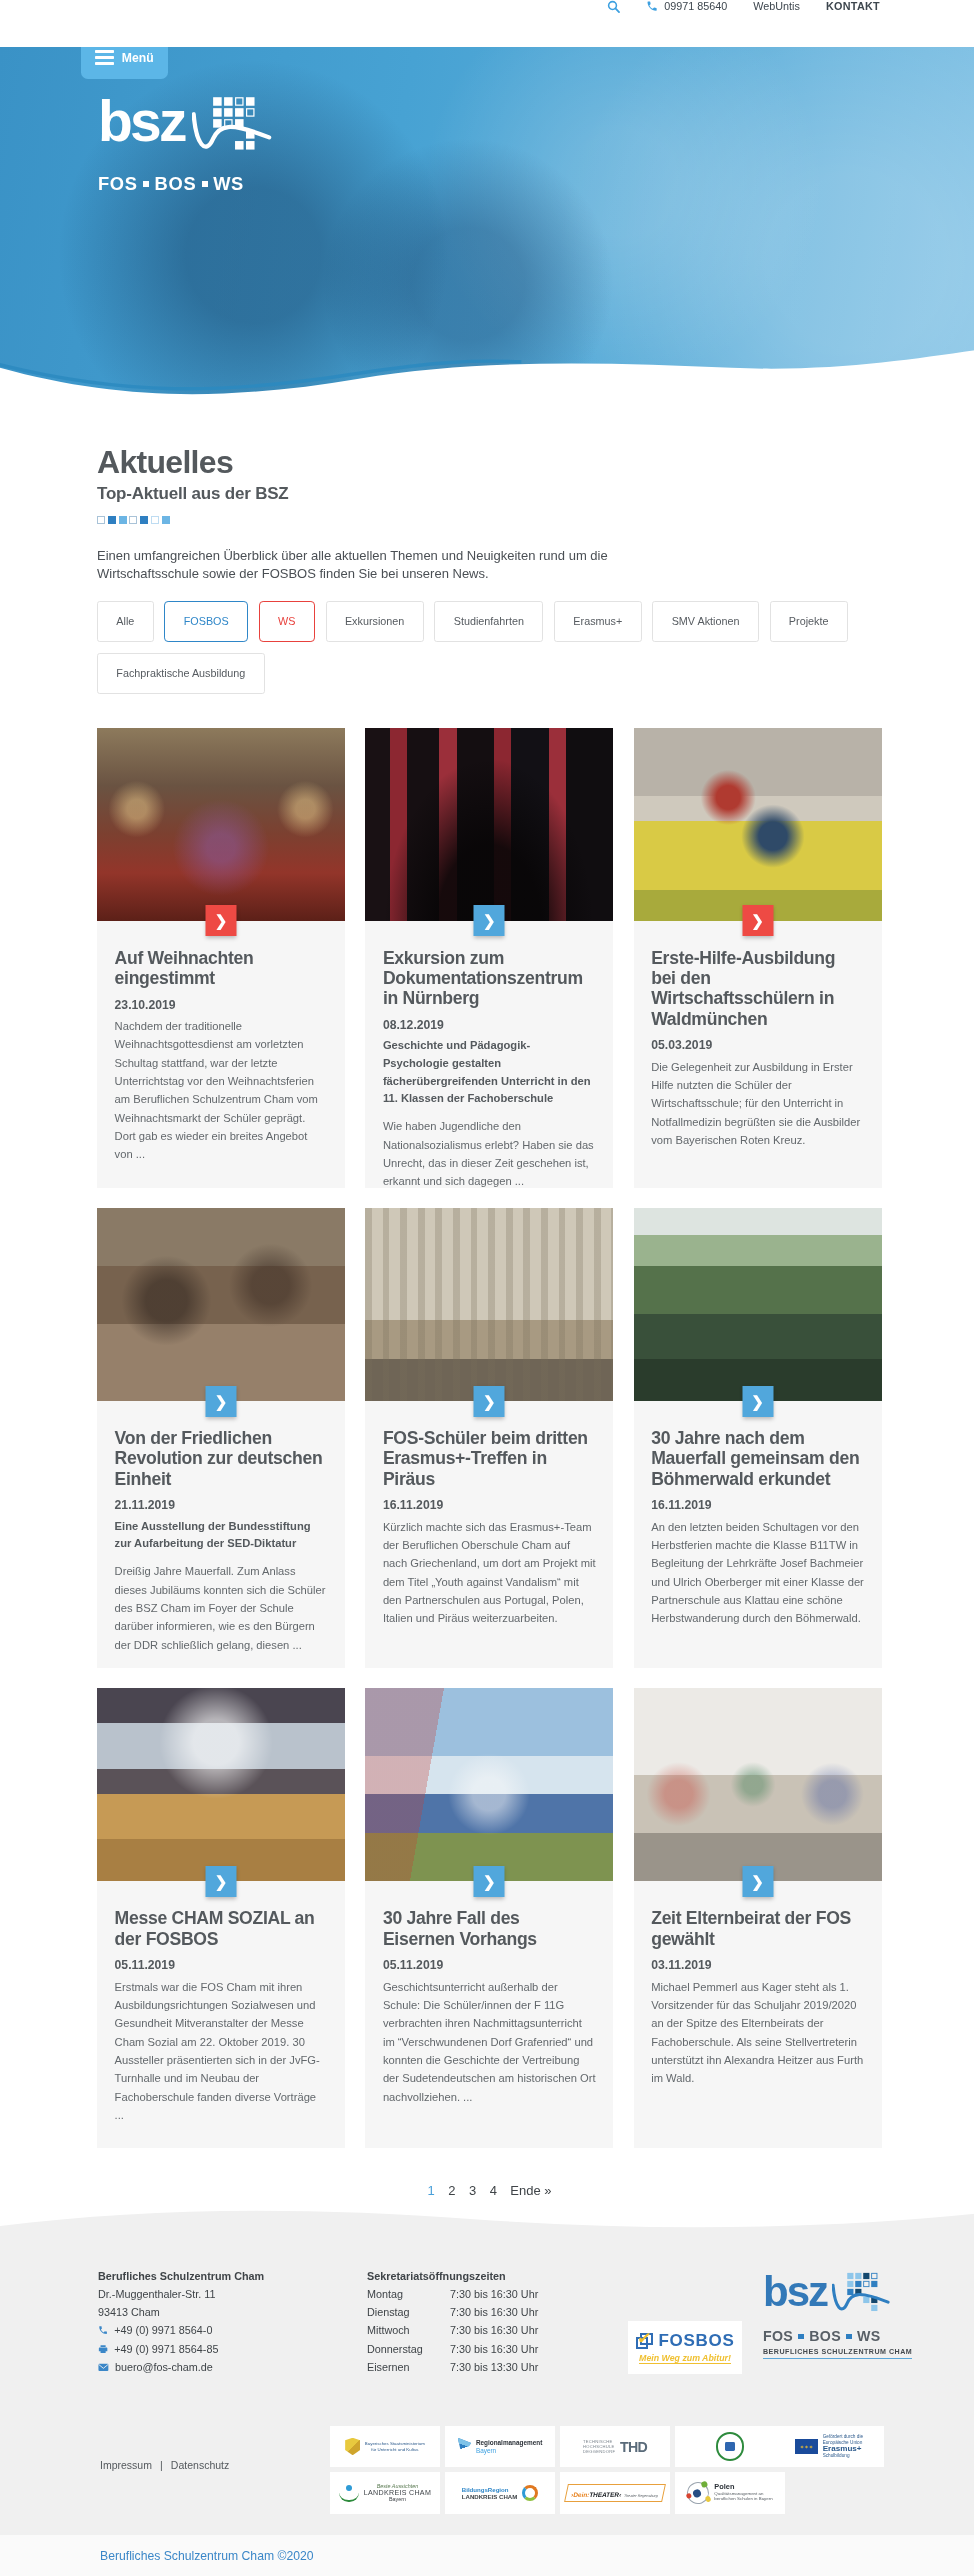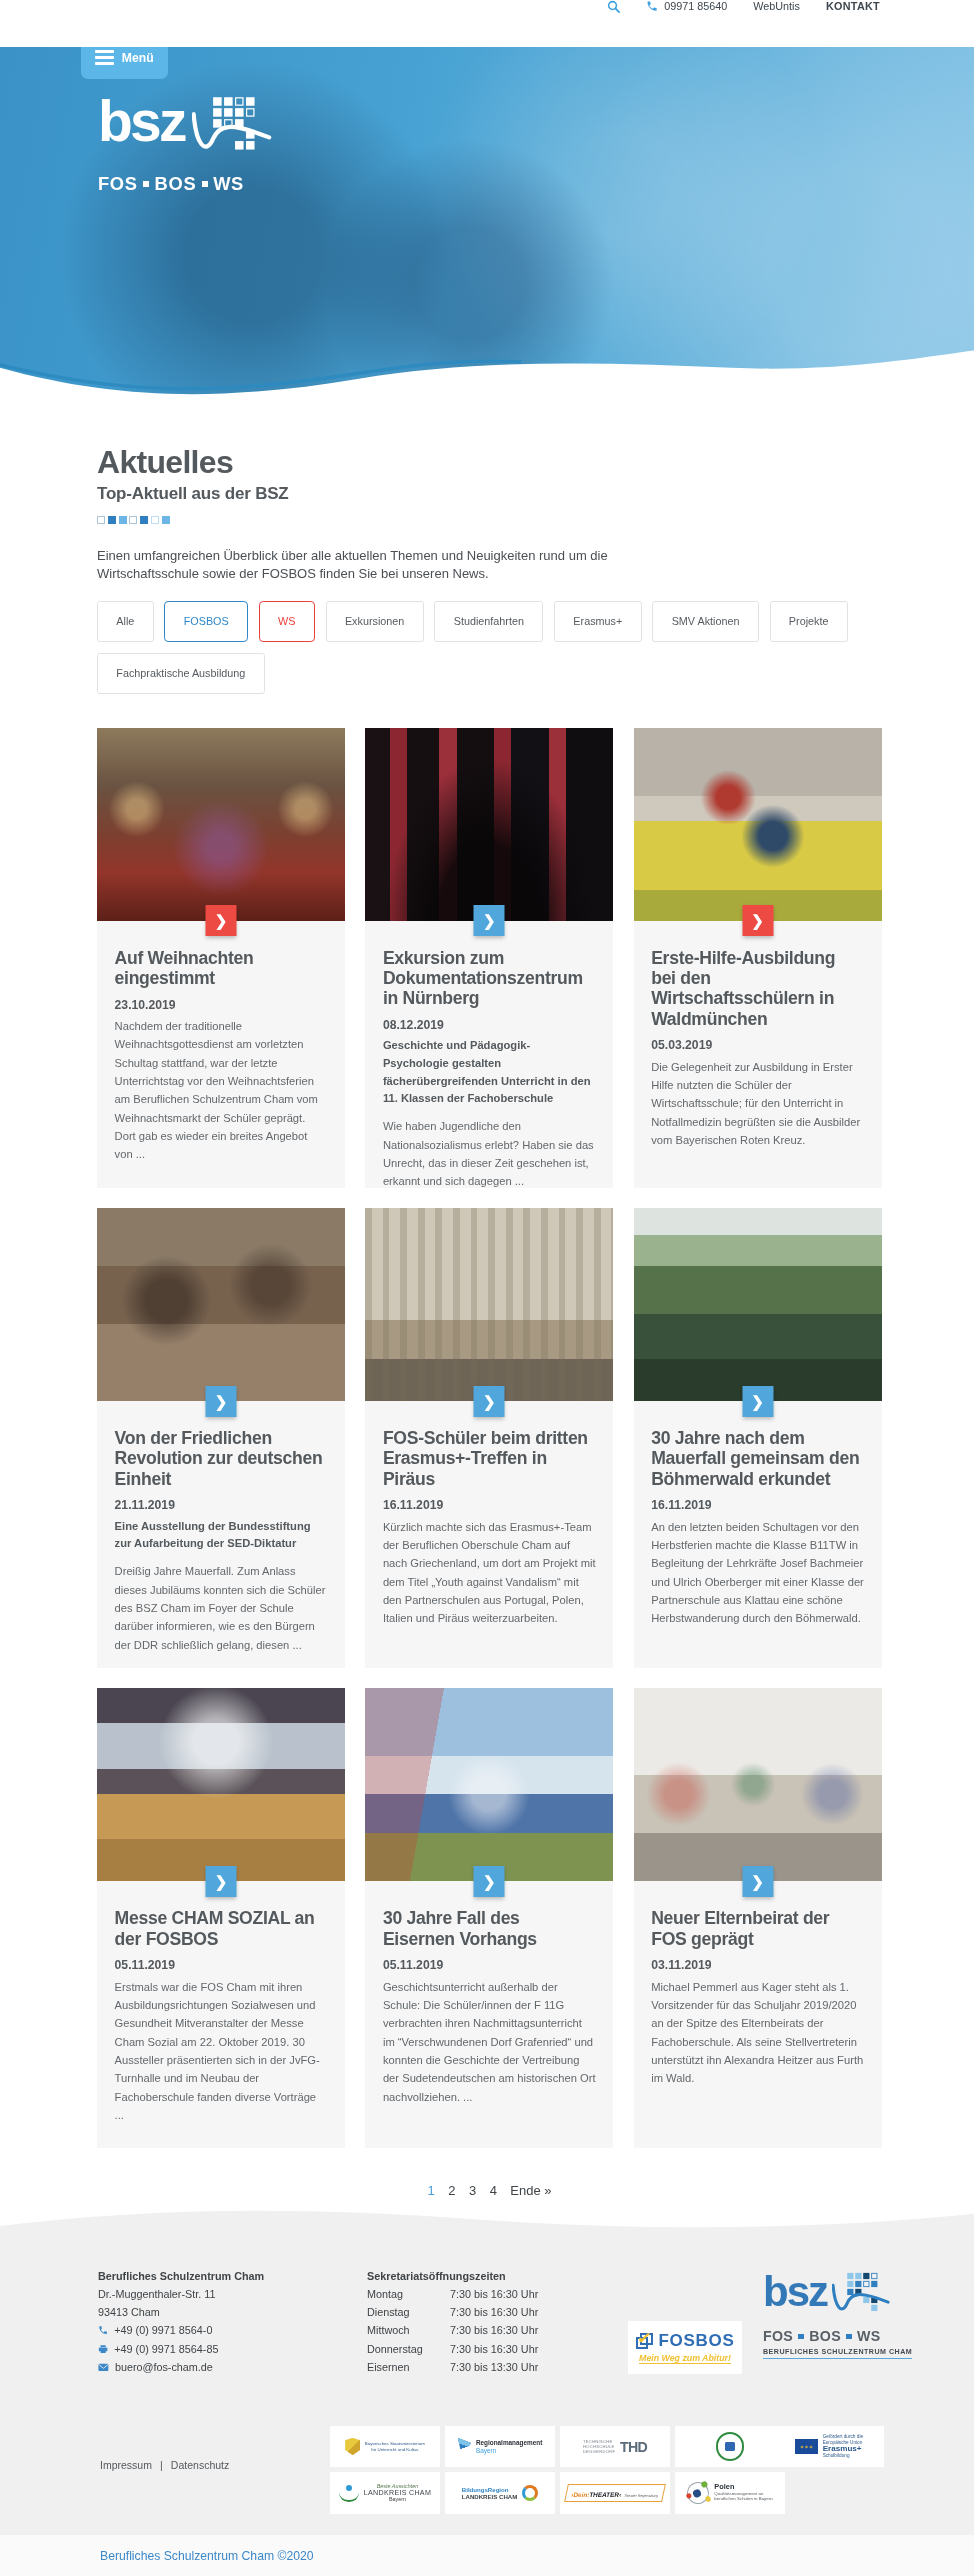--- a/index.html
+++ b/index.html
@@ -356,21 +356,21 @@
           </div>
         </article>
 
         <article class="card">
           <div class="card-img img-9">
             <button class="arrow blue">
                 <span class="chev">❯</span>
               </button>
           </div>
           <div class="card-body">
-            <h3>Neuer Elternbeirat der FOS geprägt</h3>
+            <h3>Zeit Elternbeirat der FOS gewählt</h3>
             <div class="card-date">03.11.2019</div>
             <p class="card-text">Michael Pemmerl aus Kager steht als 1. Vorsitzender für das Schuljahr 2019/2020 an der Spitze des Elternbeirats der Fachoberschule. Als seine Stellvertreterin unterstützt ihn Alexandra Heitzer aus Furth im Wald.</p>
           </div>
         </article>
       </div>
 
       <nav class="pagination">
         <span class="pg current">1</span>
         <span class="pg">2</span>
         <span class="pg">3</span>

